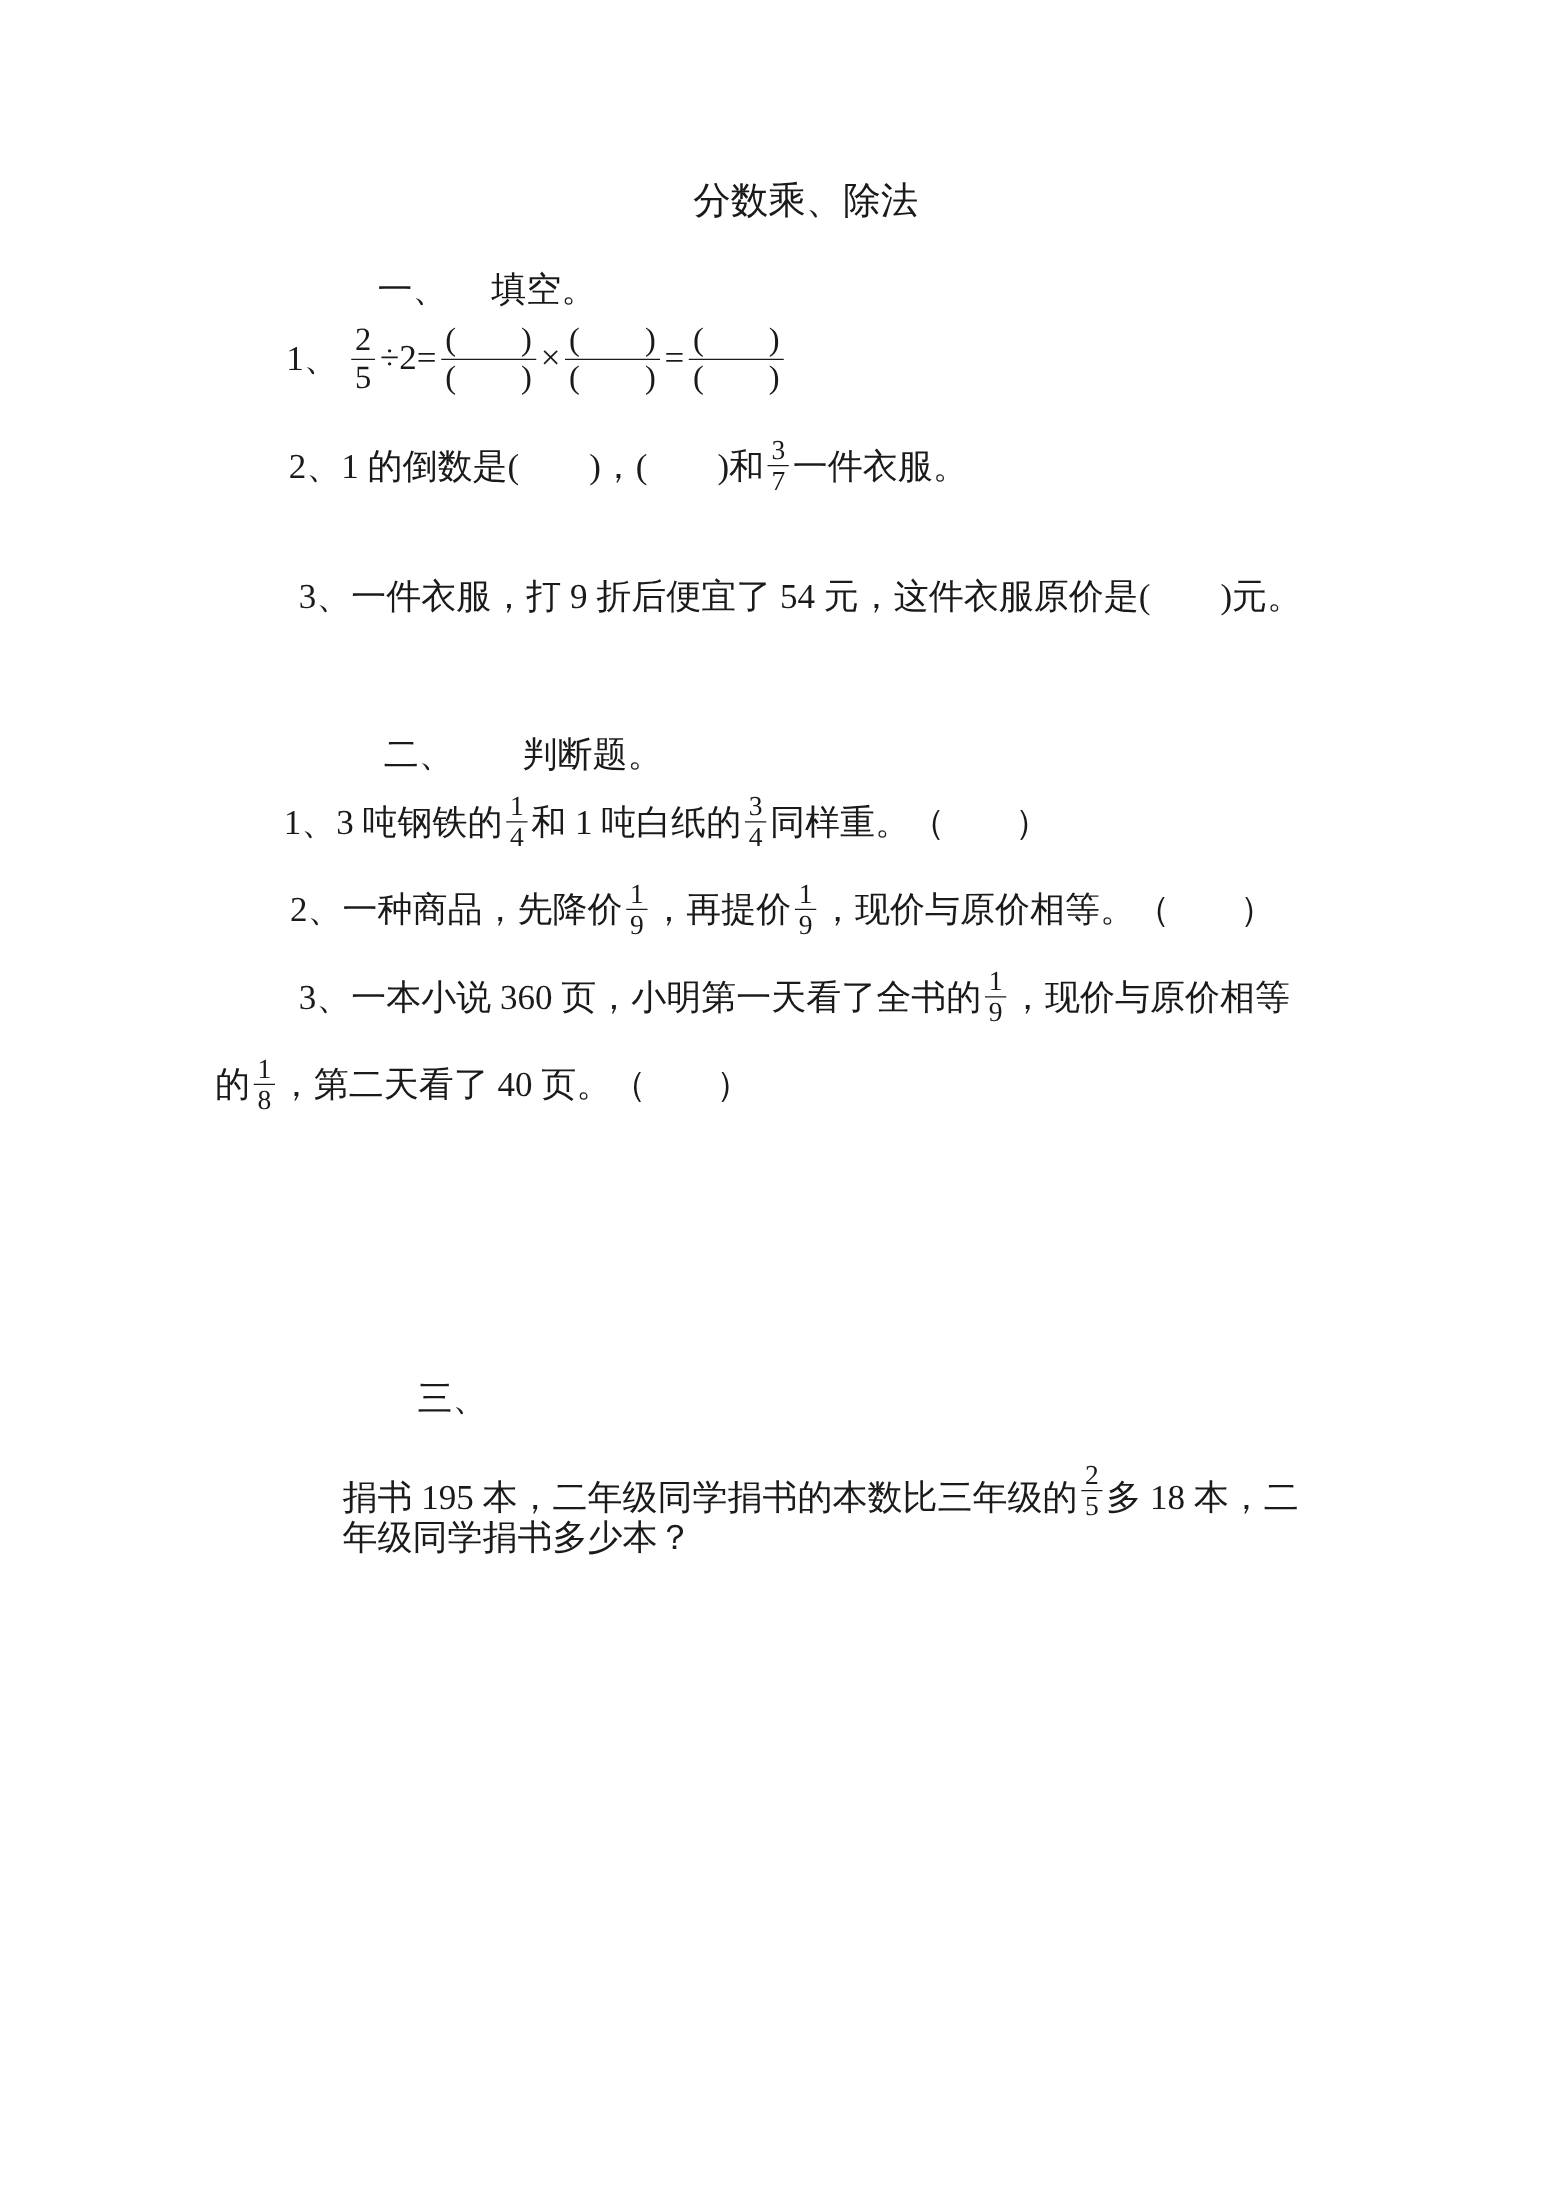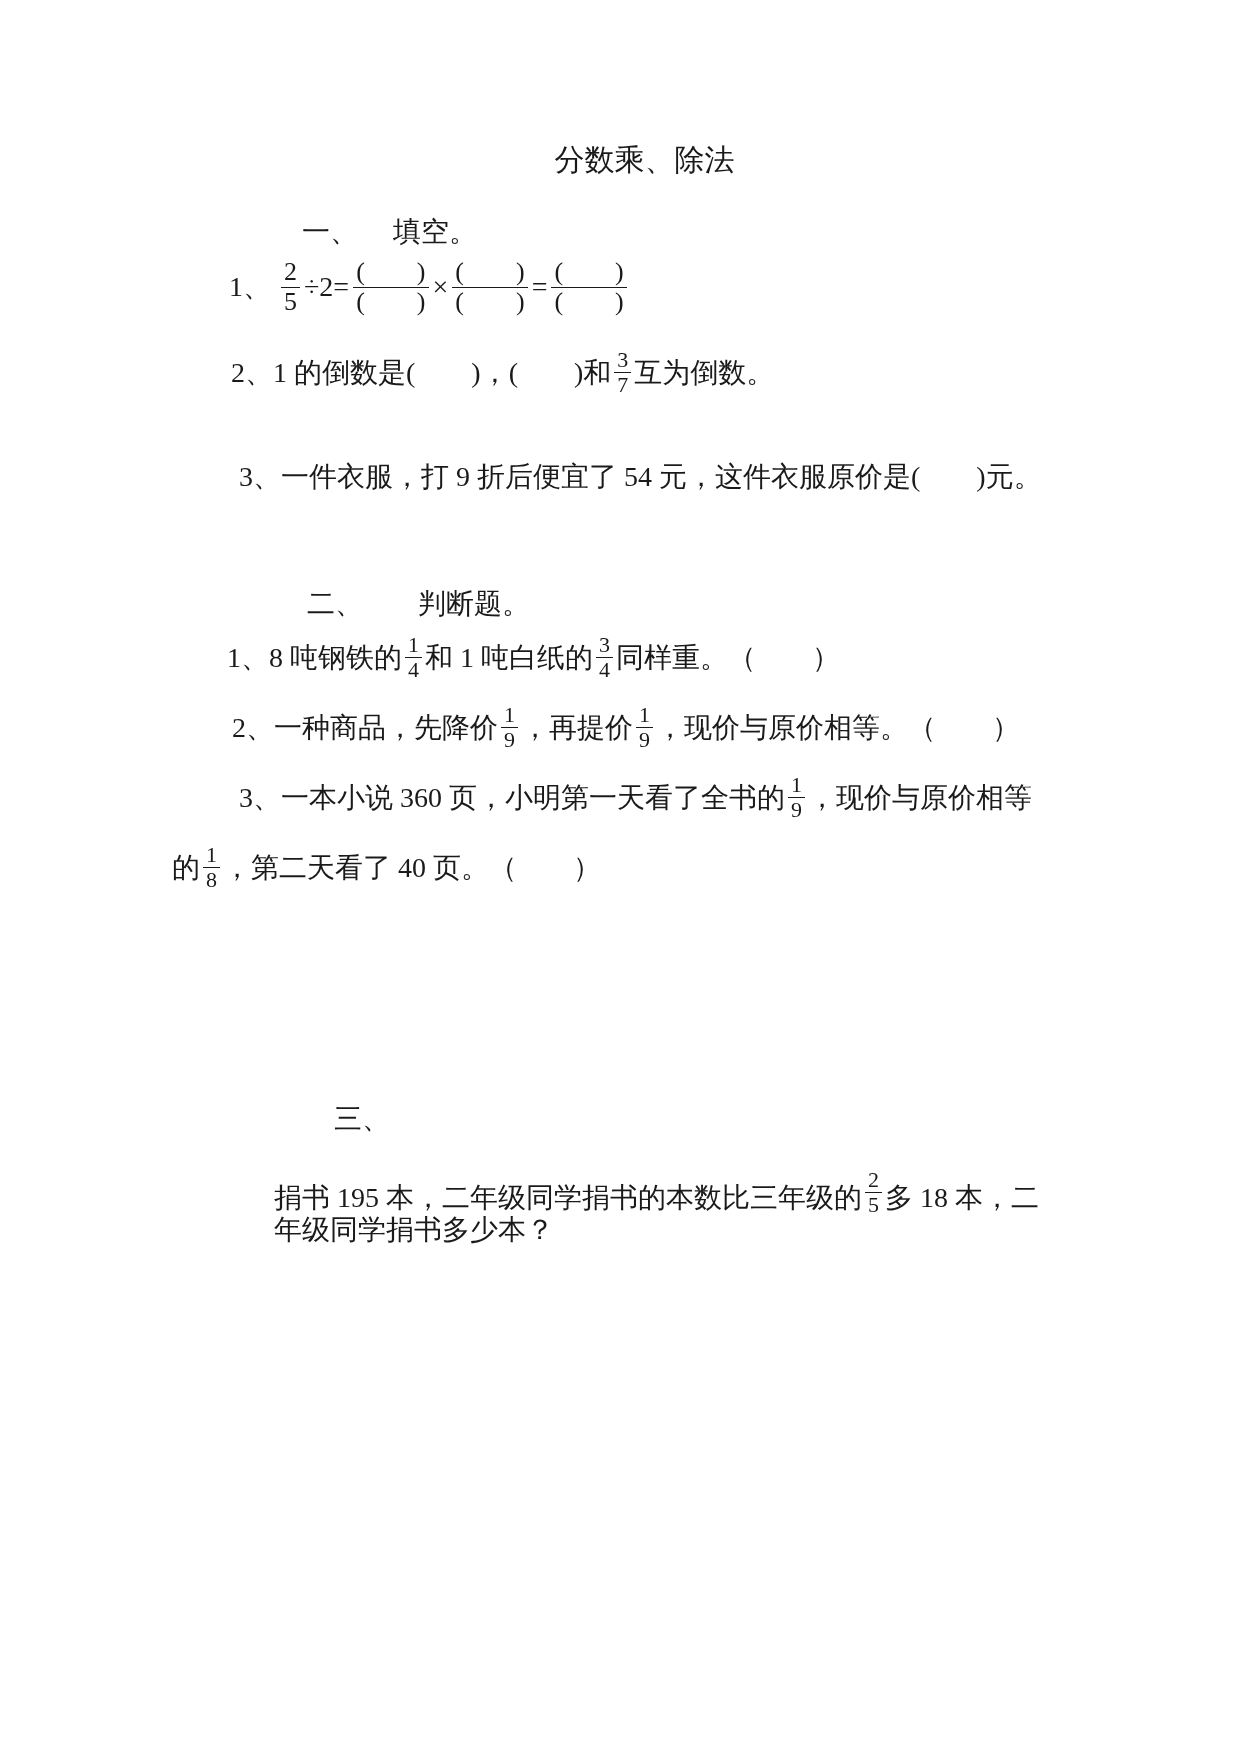--- a/index.html
+++ b/index.html
@@ -62,35 +62,35 @@
     </span>
   </div>
 
   <div class="abs line t28" style="top:348px;left:207px;">
     <span>2、</span>
     <span>1 的倒数是(　　)，(　　)和</span>
     <span class="frac frac-sm">
       <span class="num">3</span>
       <span class="den">7</span>
     </span>
-    <span>互为倒数。</span>
+    <span>一件衣服。</span>
   </div>
 
   <div class="abs line t28" style="top:458px;left:215px;">
     <span>3、</span>
     <span>一件衣服，打 9 折后便宜了 54 元，这件衣服原价是(　　)元。</span>
   </div>
 
   <div class="abs t28 line" style="top:585px;left:283px;">
     <span>二、</span><span class="tab55"></span><span>判断题。</span>
   </div>
 
   <div class="abs line t28" style="top:633px;left:203px;">
     <span>1、</span>
-    <span>8 吨钢铁的</span>
+    <span>3 吨钢铁的</span>
     <span class="frac frac-sm">
       <span class="num">1</span>
       <span class="den">4</span>
     </span>
     <span>和 1 吨白纸的</span>
     <span class="frac frac-sm">
       <span class="num">3</span>
       <span class="den">4</span>
     </span>
     <span>同样重。（　　）</span>

